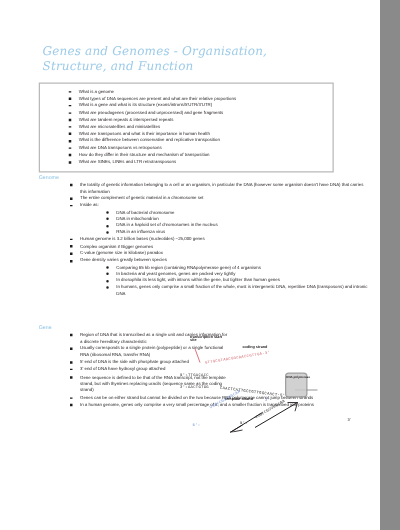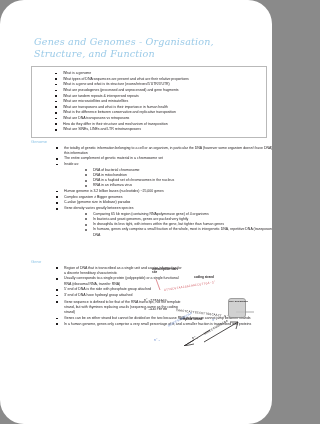--- a/index.html
+++ b/index.html
@@ -1,19 +1,19 @@
 <!DOCTYPE html>
 <html><head>
 <meta charset="utf-8">
 <style>
   html,body{margin:0;padding:0;background:#8a8a8a;}
   body{font-family:"Liberation Sans",sans-serif;}
   .page{
-    position:relative;width:272px;height:424px;background:#ffffff;
-    overflow:hidden;box-sizing:border-box;border-radius:24px;
+    position:relative;width:304px;height:424px;background:#ffffff;
+    overflow:hidden;box-sizing:border-box;
   }
   .title{
     position:absolute;left:34px;top:36px;width:230px;
     font-family:"DejaVu Serif",serif;font-style:italic;
     font-size:9.6px;line-height:12px;color:#9ccbe8;letter-spacing:.15px;
   }
   .qbox{
     position:absolute;left:31px;top:66px;width:236px;
     border:0.6px solid #b9b9b9;box-sizing:border-box;padding:4px 4px 4px 0;
   }

